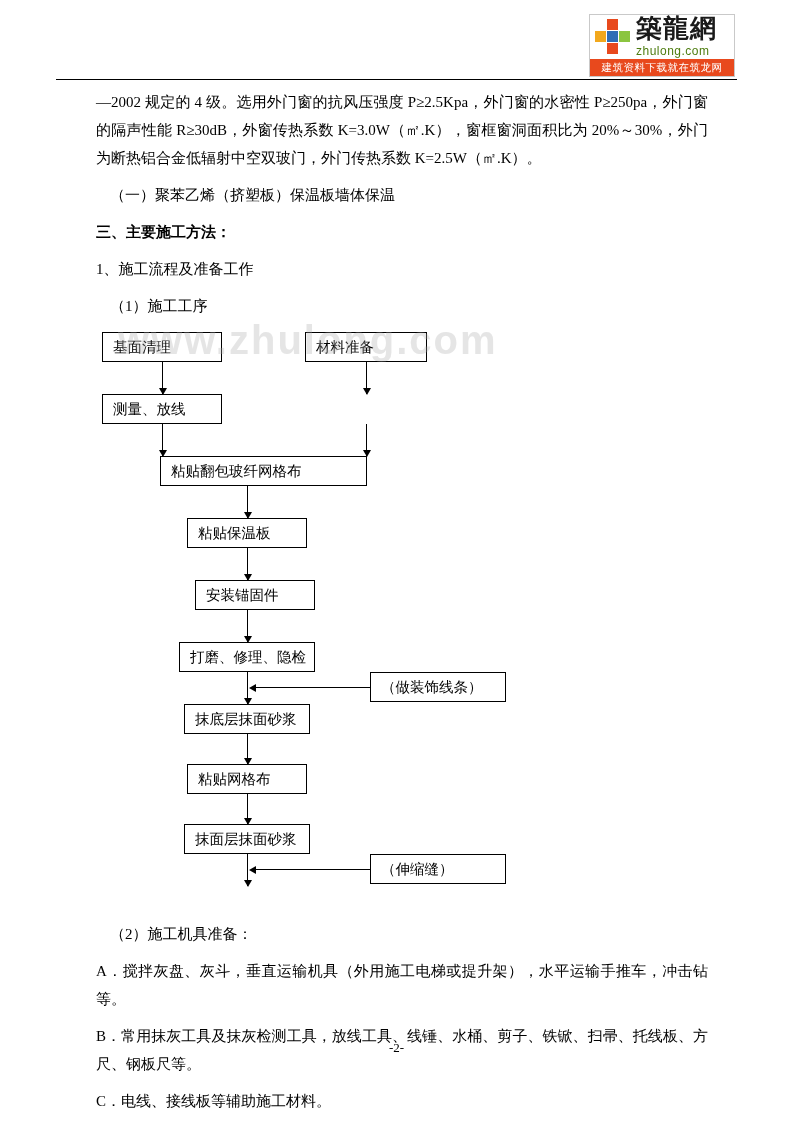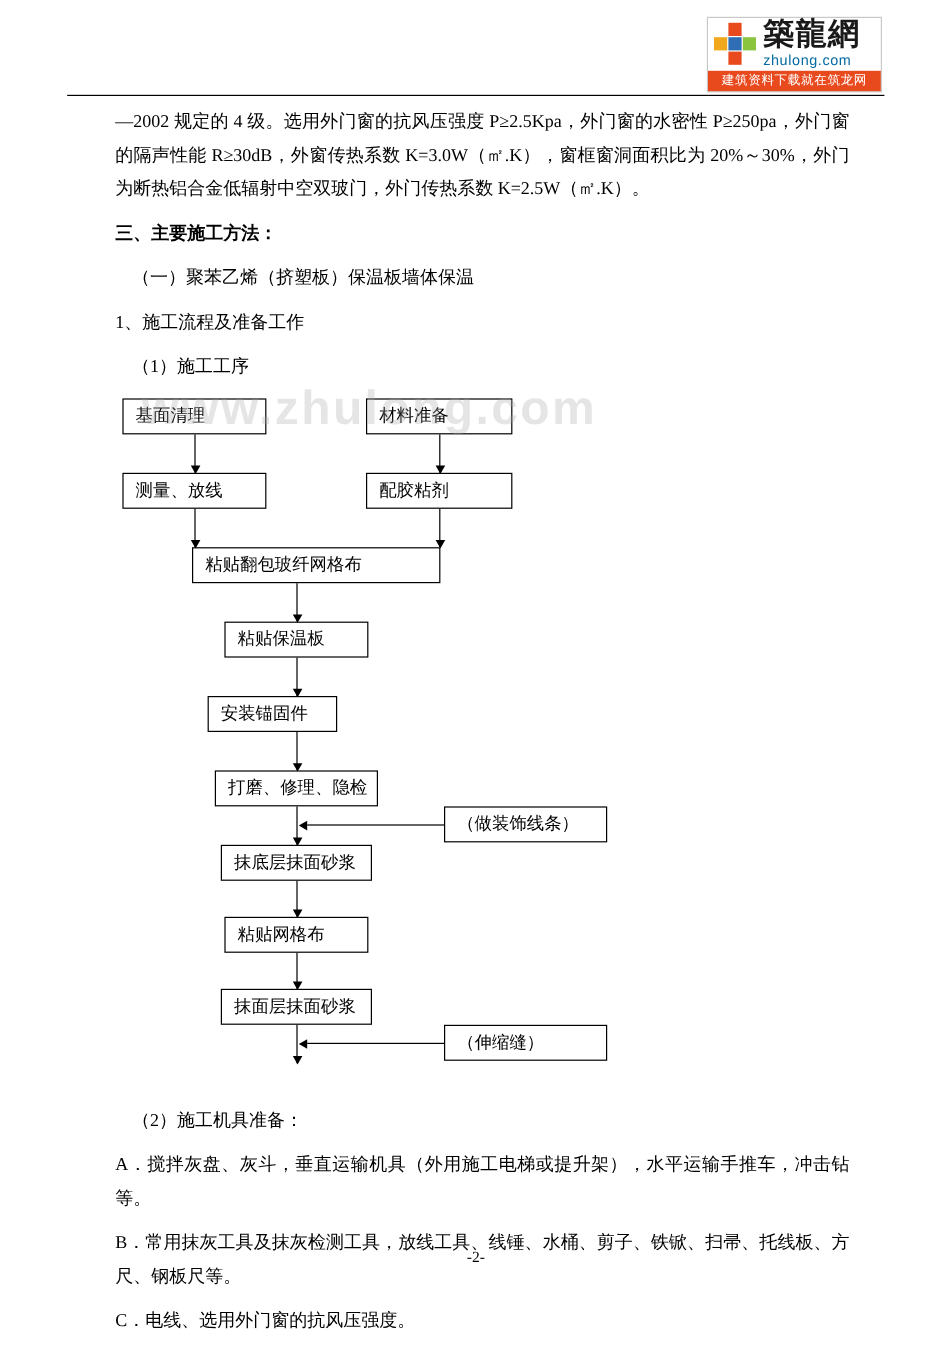--- a/index.html
+++ b/index.html
@@ -59,21 +59,21 @@
   .logo-cn {
     font-family: "Liberation Serif", "DejaVu Serif", serif;
     font-size: 26px;
     font-weight: bold;
     letter-spacing: 1px;
     color: #1a1a1a;
   }
   .logo-en {
     font-family: "Liberation Sans", sans-serif;
     font-size: 12px;
-    color: #0369a1;
+    color: #4d7c0f;
     letter-spacing: 0.5px;
   }
   .logo-bottom {
     background: #e8491d;
     color: #ffffff;
     font-size: 10.5px;
     text-align: center;
     line-height: 17px;
     height: 17px;
     letter-spacing: 0.5px;
@@ -198,48 +198,47 @@
       </span>
     </div>
     <div class="logo-bottom">建筑资料下载就在筑龙网</div>
   </div>
 
   <div class="header-rule"></div>
 
   <div class="content">
 
     <p class="para">—2002 规定的 4 级。选用外门窗的抗风压强度 P≥2.5Kpa，外门窗的水密性 P≥250pa，外门窗的隔声性能 R≥30dB，外窗传热系数 K=3.0W（㎡.K），窗框窗洞面积比为 20%～30%，外门为断热铝合金低辐射中空双玻门，外门传热系数 K=2.5W（㎡.K）。</p>
+    <p class="para indent">（一）聚苯乙烯（挤塑板）保温板墙体保温</p>
     <p class="para bold">三、主要施工方法：</p>
-    <p class="para indent">（一）聚苯乙烯（挤塑板）保温板墙体保温</p>
     <p class="para">1、施工流程及准备工作</p>
     <p class="para indent">（1）施工工序</p>
 
     <div class="flow">
 
       <div class="node" style="left:18px;  top:0px;   width:120px;">基面清理</div>
       <div class="node" style="left:221px; top:0px;   width:122px;">材料准备</div>
 
       <div class="varrow" style="left:78px;  top:30px; height:32px;"></div>
       <div class="varrow" style="left:282px; top:30px; height:32px;"></div>
 
       <div class="node" style="left:18px;  top:62px;  width:120px;">测量、放线</div>
-      <div class="node" style="left:221px; top:62px;  width:122px;">配胶粘剂</div>
 
       <div class="varrow" style="left:78px;  top:92px; height:32px;"></div>
       <div class="varrow" style="left:282px; top:92px; height:32px;"></div>
 
       <div class="node" style="left:76px;  top:124px; width:207px;">粘贴翻包玻纤网格布</div>
 
       <div class="varrow" style="left:163px; top:154px; height:32px;"></div>
 
       <div class="node" style="left:103px; top:186px; width:120px;">粘贴保温板</div>
 
       <div class="varrow" style="left:163px; top:216px; height:32px;"></div>
 
-      <div class="node" style="left:89px; top:248px; width:108px;">安装锚固件</div>
+      <div class="node" style="left:111px; top:248px; width:120px;">安装锚固件</div>
 
       <div class="varrow" style="left:163px; top:278px; height:32px;"></div>
 
       <div class="node" style="left:95px;  top:310px; width:136px;">打磨、修理、隐检</div>
 
       <div class="node" style="left:286px; top:340px; width:136px;">（做装饰线条）</div>
       <div class="harrow" style="left:172px; top:355px; width:114px;"></div>
 
       <div class="varrow" style="left:163px; top:340px; height:32px;"></div>
 
@@ -259,21 +258,21 @@
       <div class="varrow" style="left:163px; top:522px; height:32px;"></div>
 
 
     </div>
 
     <div style="height:122px;"></div>
 
     <p class="para indent">（2）施工机具准备：</p>
     <p class="para">A．搅拌灰盘、灰斗，垂直运输机具（外用施工电梯或提升架），水平运输手推车，冲击钻等。</p>
     <p class="para">B．常用抹灰工具及抹灰检测工具，放线工具、线锤、水桶、剪子、铁锨、扫帚、托线板、方尺、钢板尺等。</p>
-    <p class="para">C．电线、选用外门窗的抗风压强度。</p>
+    <p class="para">C．电线、接线板等辅助施工材料。</p>
 
   </div>
 
   <div class="watermark">www.zhulong.com</div>
 
   <div class="footer">
     <span>-2-</span>
   </div>
 
 </div>

